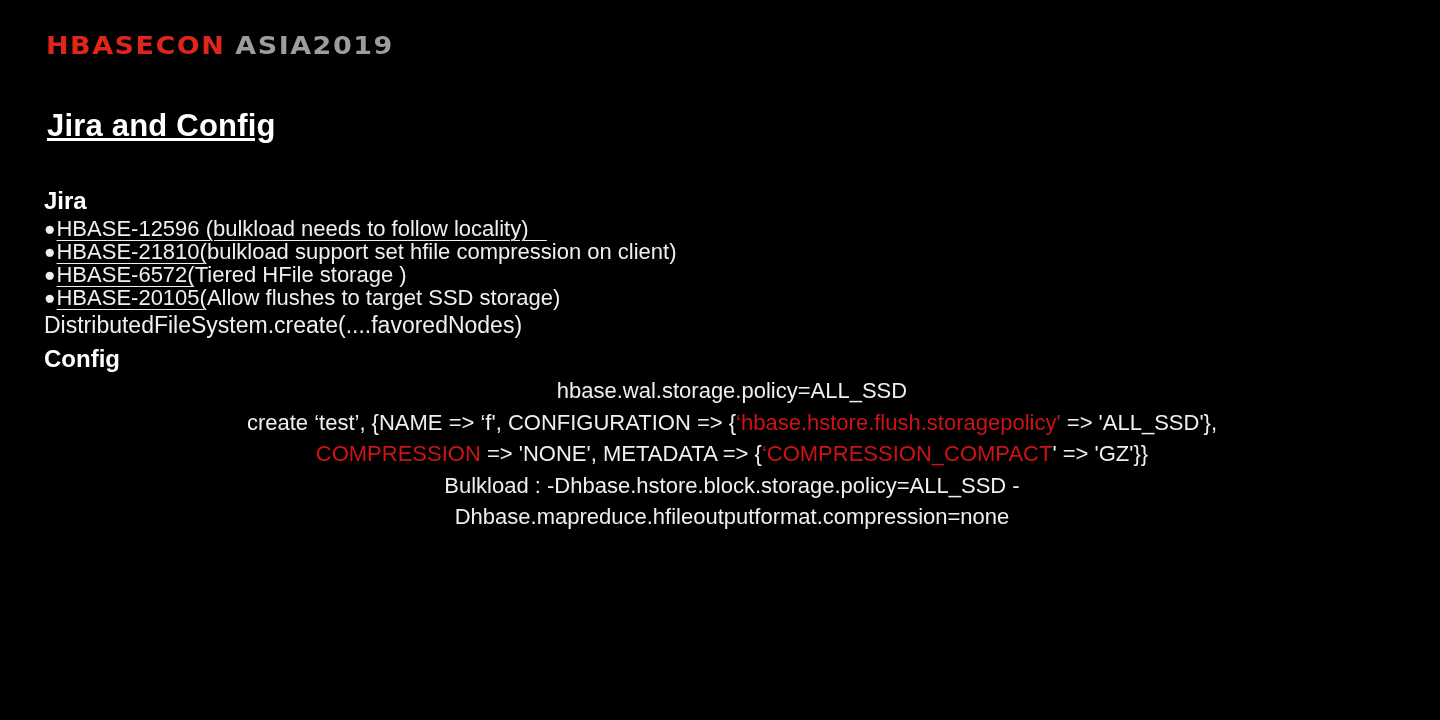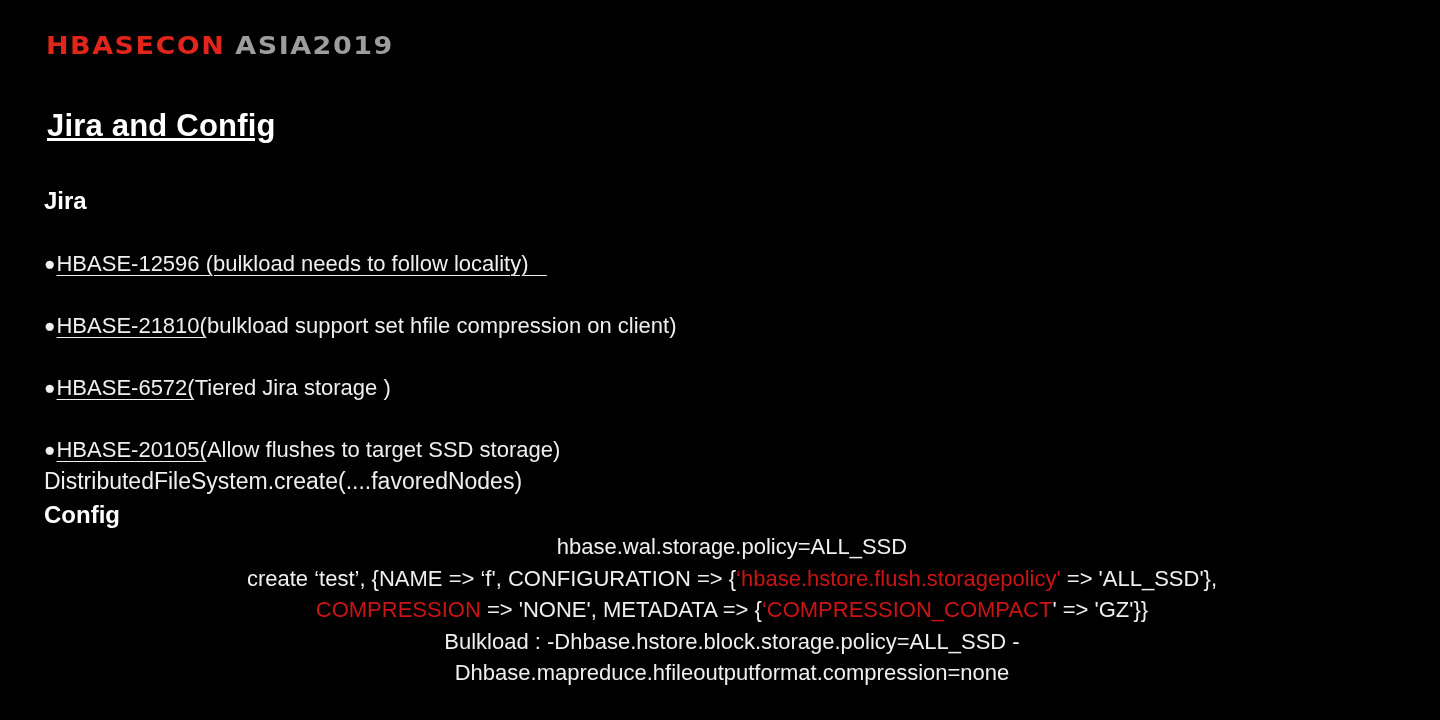--- a/index.html
+++ b/index.html
@@ -17,21 +17,21 @@
         font-weight:800;font-size:27px;letter-spacing:1.5px;transform:scaleY(.95);
         white-space:nowrap;}
   .logo .p1{color:var(--logo-red);}
   .logo .p2{color:var(--logo-gray);margin-left:10px;}
 
   .title{position:absolute;left:47px;top:108px;font-size:31px;font-weight:700;color:#fff;
          letter-spacing:.2px;text-decoration:underline;}
 
   .content{position:absolute;left:44px;top:184px;right:20px;}
   .section-heading{font-size:24px;font-weight:700;line-height:33px;color:#fff;}
-  .jira-item{font-size:22px;line-height:30px;white-space:nowrap;margin-top:32px;}
+  .jira-item{font-size:22px;line-height:23px;white-space:nowrap;}
   .bullet{margin-right:1px;font-size:19px;vertical-align:1px;}
   .jira-link{text-decoration:underline;text-decoration-thickness:1px;text-underline-offset:4px;}
   .cont-line{font-size:23px;line-height:33px;white-space:nowrap;}
   .config-line{font-size:22px;line-height:31.5px;white-space:nowrap;text-align:center;}
   .red{color:var(--red);}
 </style>
 </head>
 <body>
 
 <div class="slide">
@@ -39,21 +39,21 @@
     <span class="p1">HBASECON</span><span class="p2">ASIA2019</span>
   </div>
 
   <h1 class="title">Jira and  Config</h1>
 
   <div class="content">
     <div class="section-heading">Jira</div>
     <div id="jira-list">
         <div class="jira-item"><span class="bullet">●</span><span class="jira-link">HBASE-12596 (bulkload needs to follow locality) &nbsp;&nbsp;</span><span></span></div>
         <div class="jira-item"><span class="bullet">●</span><span class="jira-link">HBASE-21810(</span><span>bulkload support set hfile compression on client)</span></div>
-        <div class="jira-item"><span class="bullet">●</span><span class="jira-link">HBASE-6572(</span><span>Tiered Jira storage )</span></div>
+        <div class="jira-item"><span class="bullet">●</span><span class="jira-link">HBASE-6572(</span><span>Tiered HFile storage )</span></div>
         <div class="jira-item"><span class="bullet">●</span><span class="jira-link">HBASE-20105(</span><span>Allow flushes to target SSD storage)</span></div>
       </div>
     <div class="cont-line">DistributedFileSystem.create(....favoredNodes)</div>
     <div class="section-heading">Config</div>
     <div id="config-lines">
         <div class="config-line"><span>hbase.wal.storage.policy=ALL_SSD</span></div>
         <div class="config-line"><span>create ‘test’, {NAME =&gt; ‘f', CONFIGURATION =&gt; {</span><span class="red">‘hbase.hstore.flush.storagepolicy'</span><span> =&gt; 'ALL_SSD'},</span></div>
         <div class="config-line"><span class="red">COMPRESSION</span><span> =&gt; 'NONE', METADATA =&gt; {</span><span class="red">‘COMPRESSION_COMPACT</span><span>' =&gt; 'GZ'}}</span></div>
         <div class="config-line"><span>Bulkload : -Dhbase.hstore.block.storage.policy=ALL_SSD -</span></div>
         <div class="config-line"><span>Dhbase.mapreduce.hfileoutputformat.compression=none</span></div>

